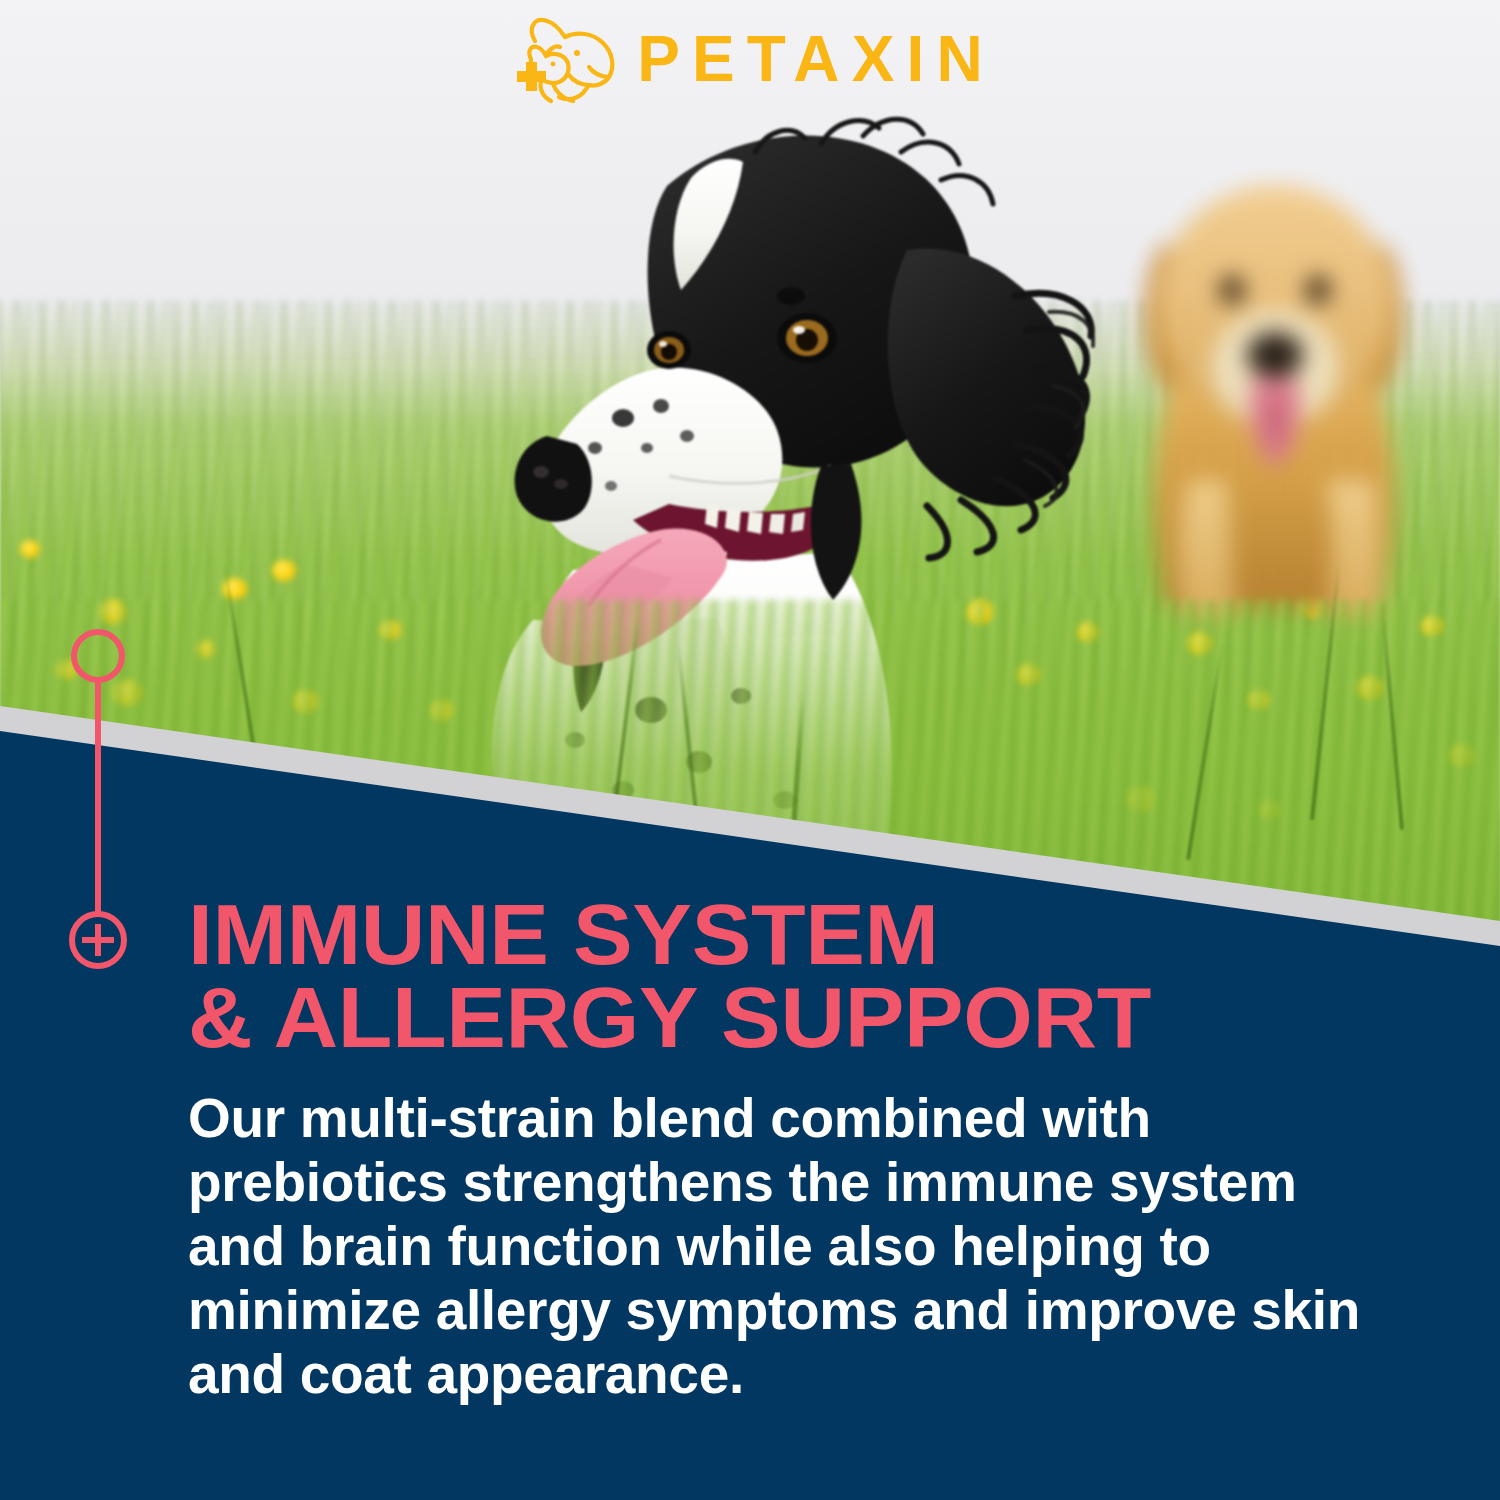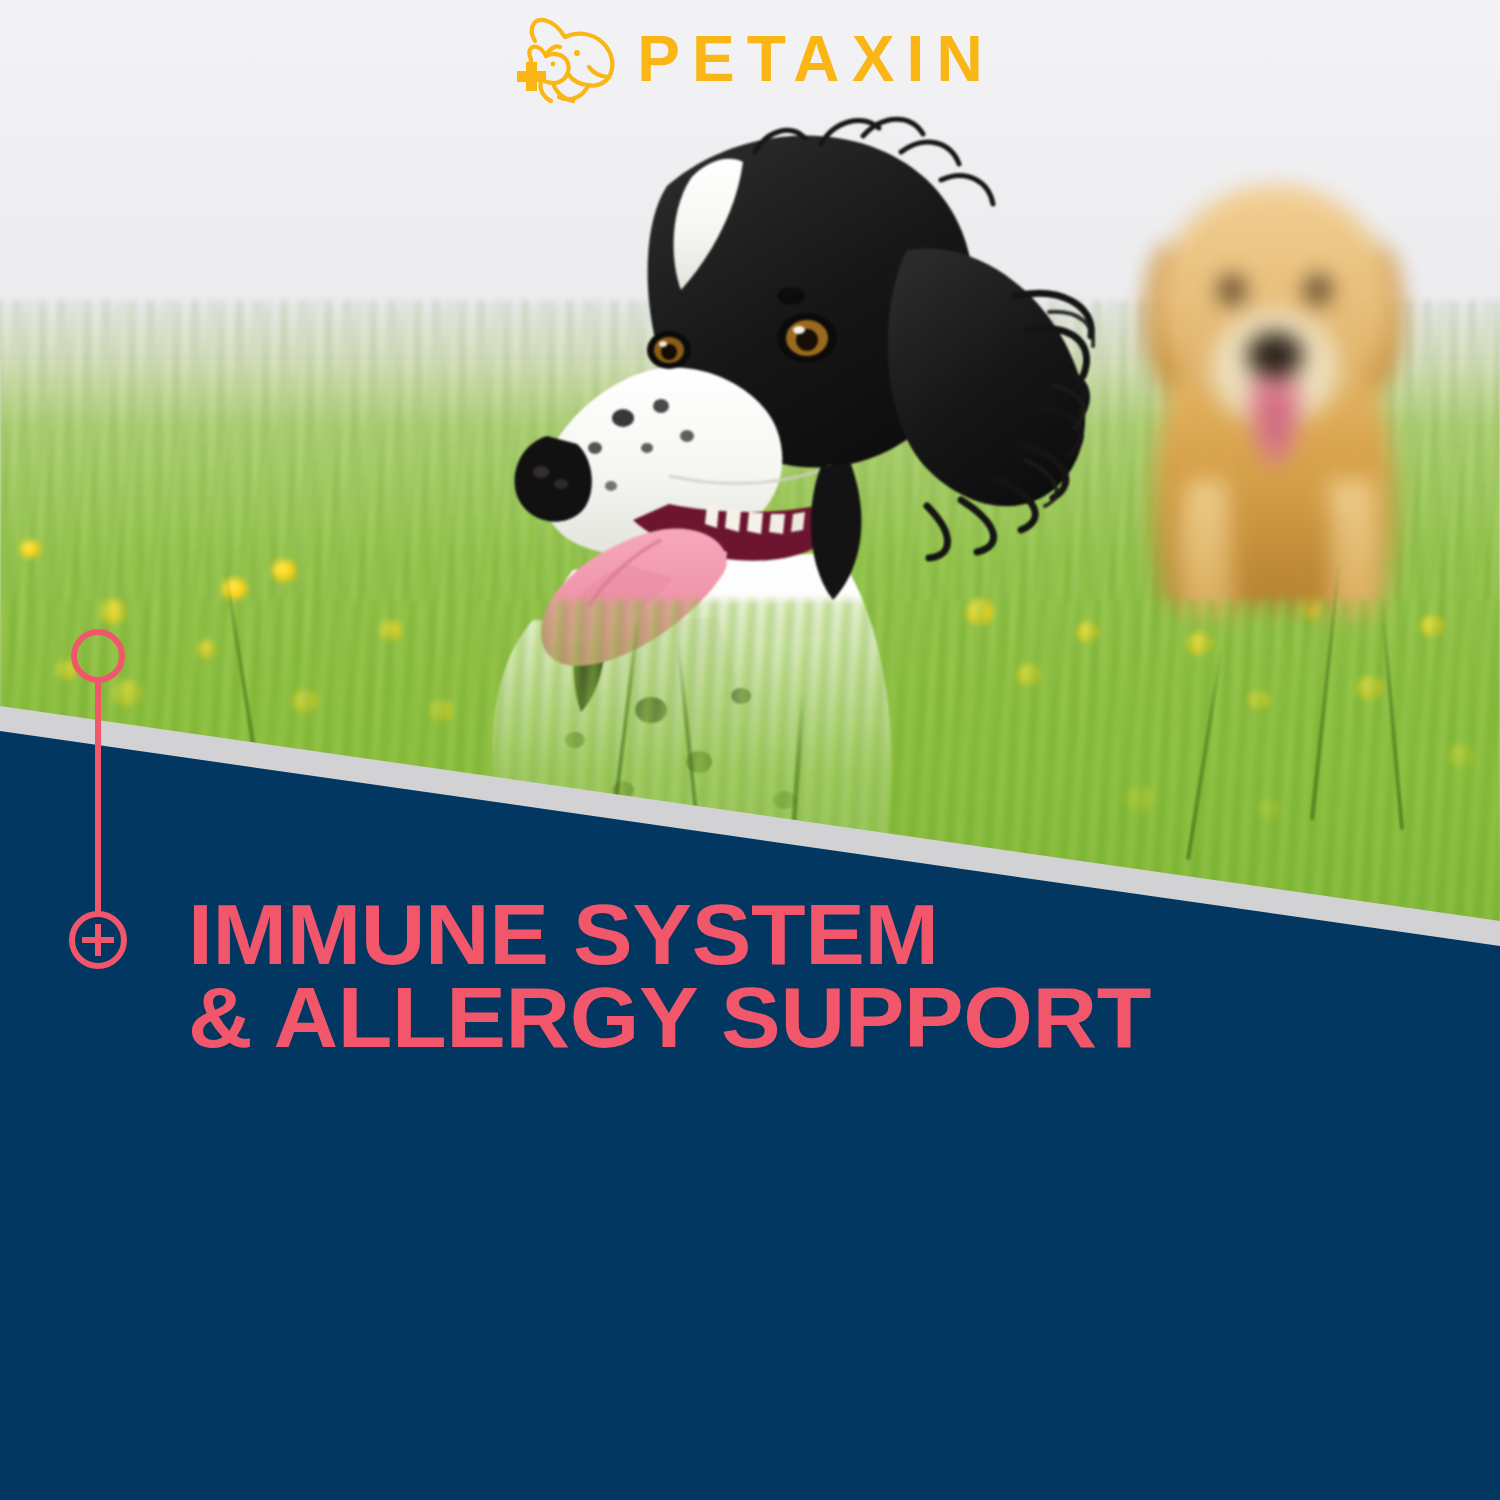--- a/index.html
+++ b/index.html
@@ -410,15 +410,16 @@
       <line x1="32" y1="52" x2="32" y2="284" stroke="#f2566a" stroke-width="6"></line>
       <circle cx="32" cy="312" r="26" fill="none" stroke="#f2566a" stroke-width="6"></circle>
       <line x1="32" y1="296" x2="32" y2="328" stroke="#f2566a" stroke-width="6"></line>
       <line x1="16" y1="312" x2="48" y2="312" stroke="#f2566a" stroke-width="6"></line>
     </svg>
   </div>
 
   <div class="copy">
     <h1 class="headline">IMMUNE SYSTEM
 &amp; ALLERGY SUPPORT</h1>
+    <p class="body">Our multi-strain blend combined with prebiotics strengthens the immune system and brain function while also helping to minimize allergy symptoms and improve skin and coat appearance.</p>
   </div>
 
 </div>
 
 </body></html>

